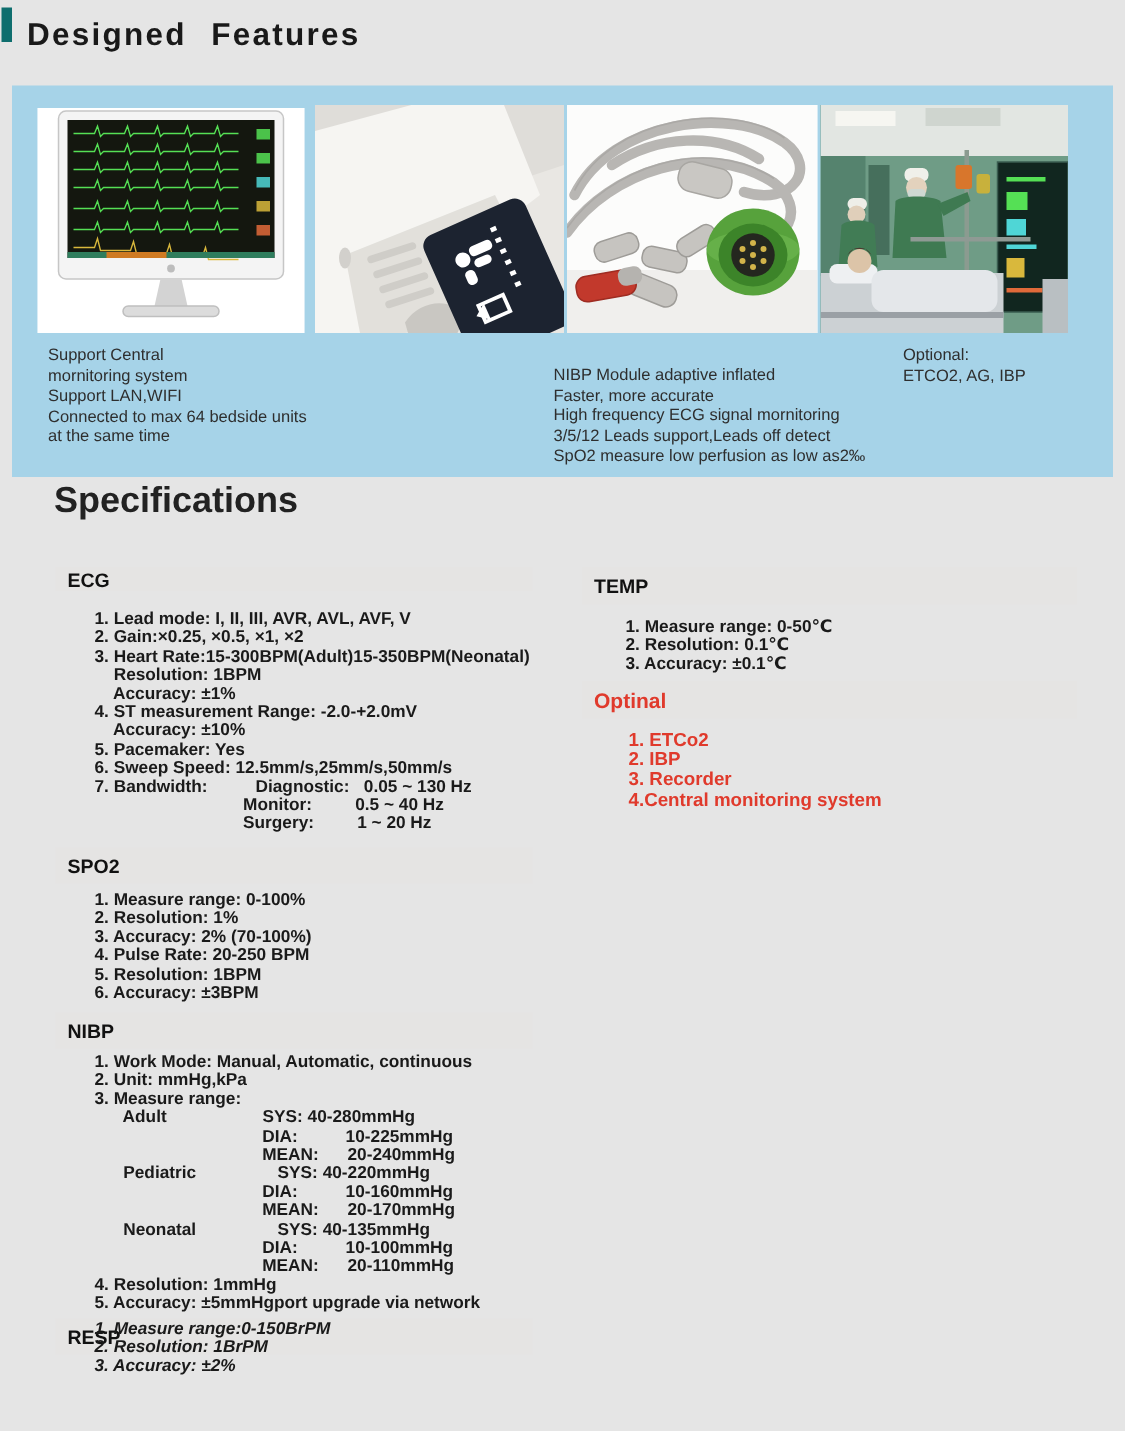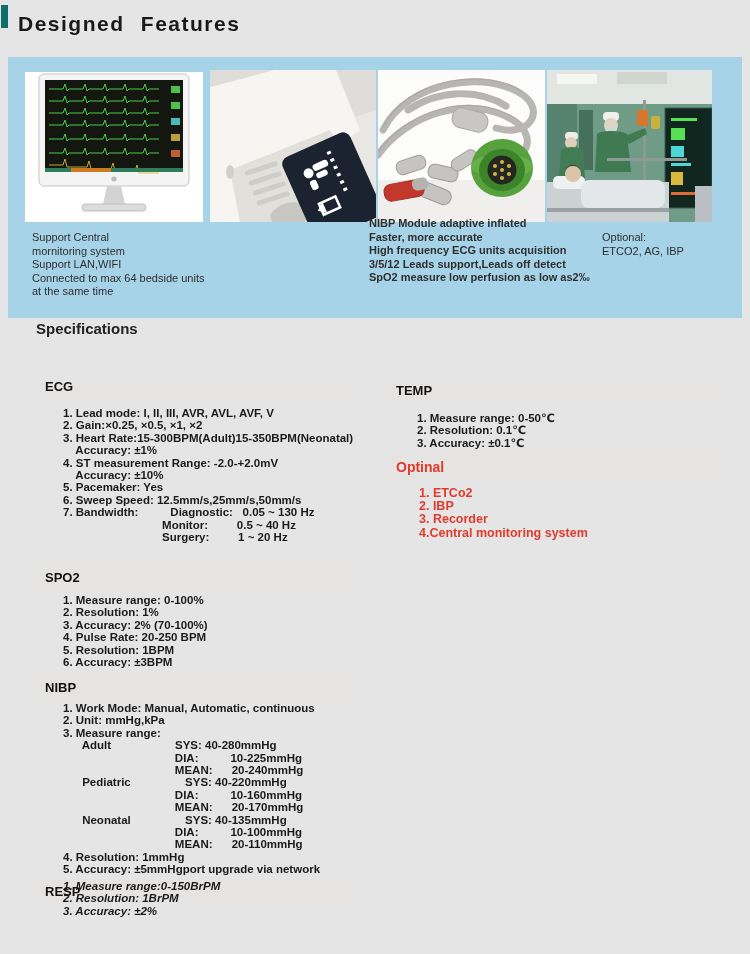--- a/index.html
+++ b/index.html
@@ -12,21 +12,21 @@
               letter-spacing:1.5px;word-spacing:9px;color:#191919;}
 
   .banner{position:absolute;left:8px;top:57px;width:734px;height:261px;background:#a6d3e8;}
 
   .photo{position:absolute;overflow:hidden;}
   .photo svg{display:block;}
 
   .caption{position:absolute;font-size:11px;line-height:13.5px;color:#2e2e2e;}
   .caption .caption-line{white-space:pre;}
 
-  .specs-title{position:absolute;left:36px;top:320px;font-size:15px;font-weight:bold;color:#222;}
+  .specs-title{position:absolute;left:36px;top:320px;font-size:24px;font-weight:bold;color:#222;}
 
   .spec-bar{position:absolute;background:#e5e4e3;font-size:13px;font-weight:bold;
             color:#111;display:flex;align-items:center;padding-left:8px;box-sizing:border-box;}
   .spec-bar.red-label{color:#e03a2c;font-size:14px;}
 
   .spec-lines{position:absolute;font-size:11.5px;line-height:12.4px;font-weight:bold;color:#1a1a1a;}
   .spec-lines .spec-line{white-space:pre;}
   .spec-lines.red-lines{color:#e03a2c;font-size:12.5px;line-height:13.2px;}
 </style>
 </head>
@@ -186,43 +186,44 @@
 
     <div class="caption" style="left:24px;top:174px;width:215px;">
         <div class="caption-line">Support Central</div>
         <div class="caption-line">mornitoring system</div>
         <div class="caption-line">Support LAN,WIFI</div>
         <div class="caption-line">Connected to max 64 bedside units</div>
         <div class="caption-line">at the same time</div>
       </div>
 
 
-    <div class="caption" style="left:361px;top:160px;width:240px;font-weight:bold;">
+    <div class="caption" style="left:361px;top:187px;width:240px;">
         <div class="caption-line">NIBP Module adaptive inflated</div>
         <div class="caption-line">Faster, more accurate</div>
-        <div class="caption-line">High frequency ECG units acquisition</div>
+        <div class="caption-line">High frequency ECG signal mornitoring</div>
         <div class="caption-line">3/5/12 Leads support,Leads off detect</div>
         <div class="caption-line">SpO2 measure low perfusion as low as2‰</div>
       </div>
 
     <div class="caption" style="left:584px;top:174px;width:140px;margin-left:10px;">
         <div class="caption-line">Optional:</div>
         <div class="caption-line">ETCO2, AG, IBP</div>
       </div>
   </div>
 
   <div class="specs-title">Specifications</div>
 
   <div class="spec-bar" style="left:37px;top:378px;width:318px;height:16px;">
     <span>ECG</span>
   </div>
   <div class="spec-lines" style="left:63px;top:407px;">
       <div class="spec-line">1. Lead mode: I, II, III, AVR, AVL, AVF, V</div>
       <div class="spec-line">2. Gain:×0.25, ×0.5, ×1, ×2</div>
       <div class="spec-line">3. Heart Rate:15-300BPM(Adult)15-350BPM(Neonatal)</div>
+      <div class="spec-line">    Resolution: 1BPM</div>
       <div class="spec-line">    Accuracy: ±1%</div>
       <div class="spec-line">4. ST measurement Range: -2.0-+2.0mV</div>
       <div class="spec-line">    Accuracy: ±10%</div>
       <div class="spec-line">5. Pacemaker: Yes</div>
       <div class="spec-line">6. Sweep Speed: 12.5mm/s,25mm/s,50mm/s</div>
       <div class="spec-line">7. Bandwidth:          Diagnostic:   0.05 ~ 130 Hz</div>
       <div class="spec-line">                               Monitor:         0.5 ~ 40 Hz</div>
       <div class="spec-line">                               Surgery:         1 ~ 20 Hz</div>
     </div>
 

